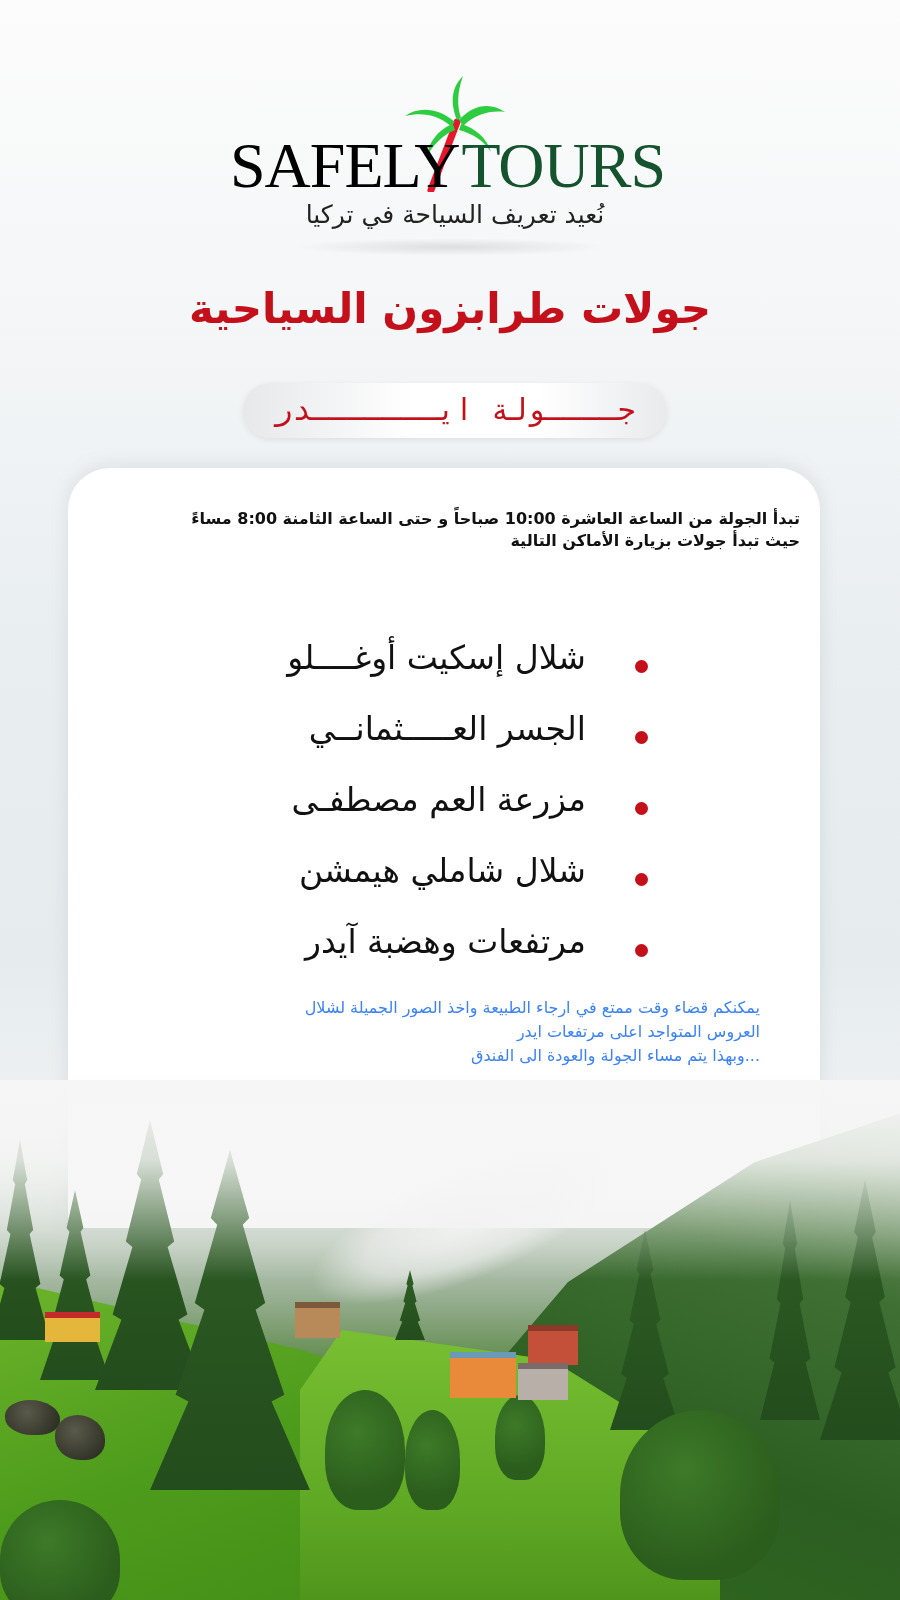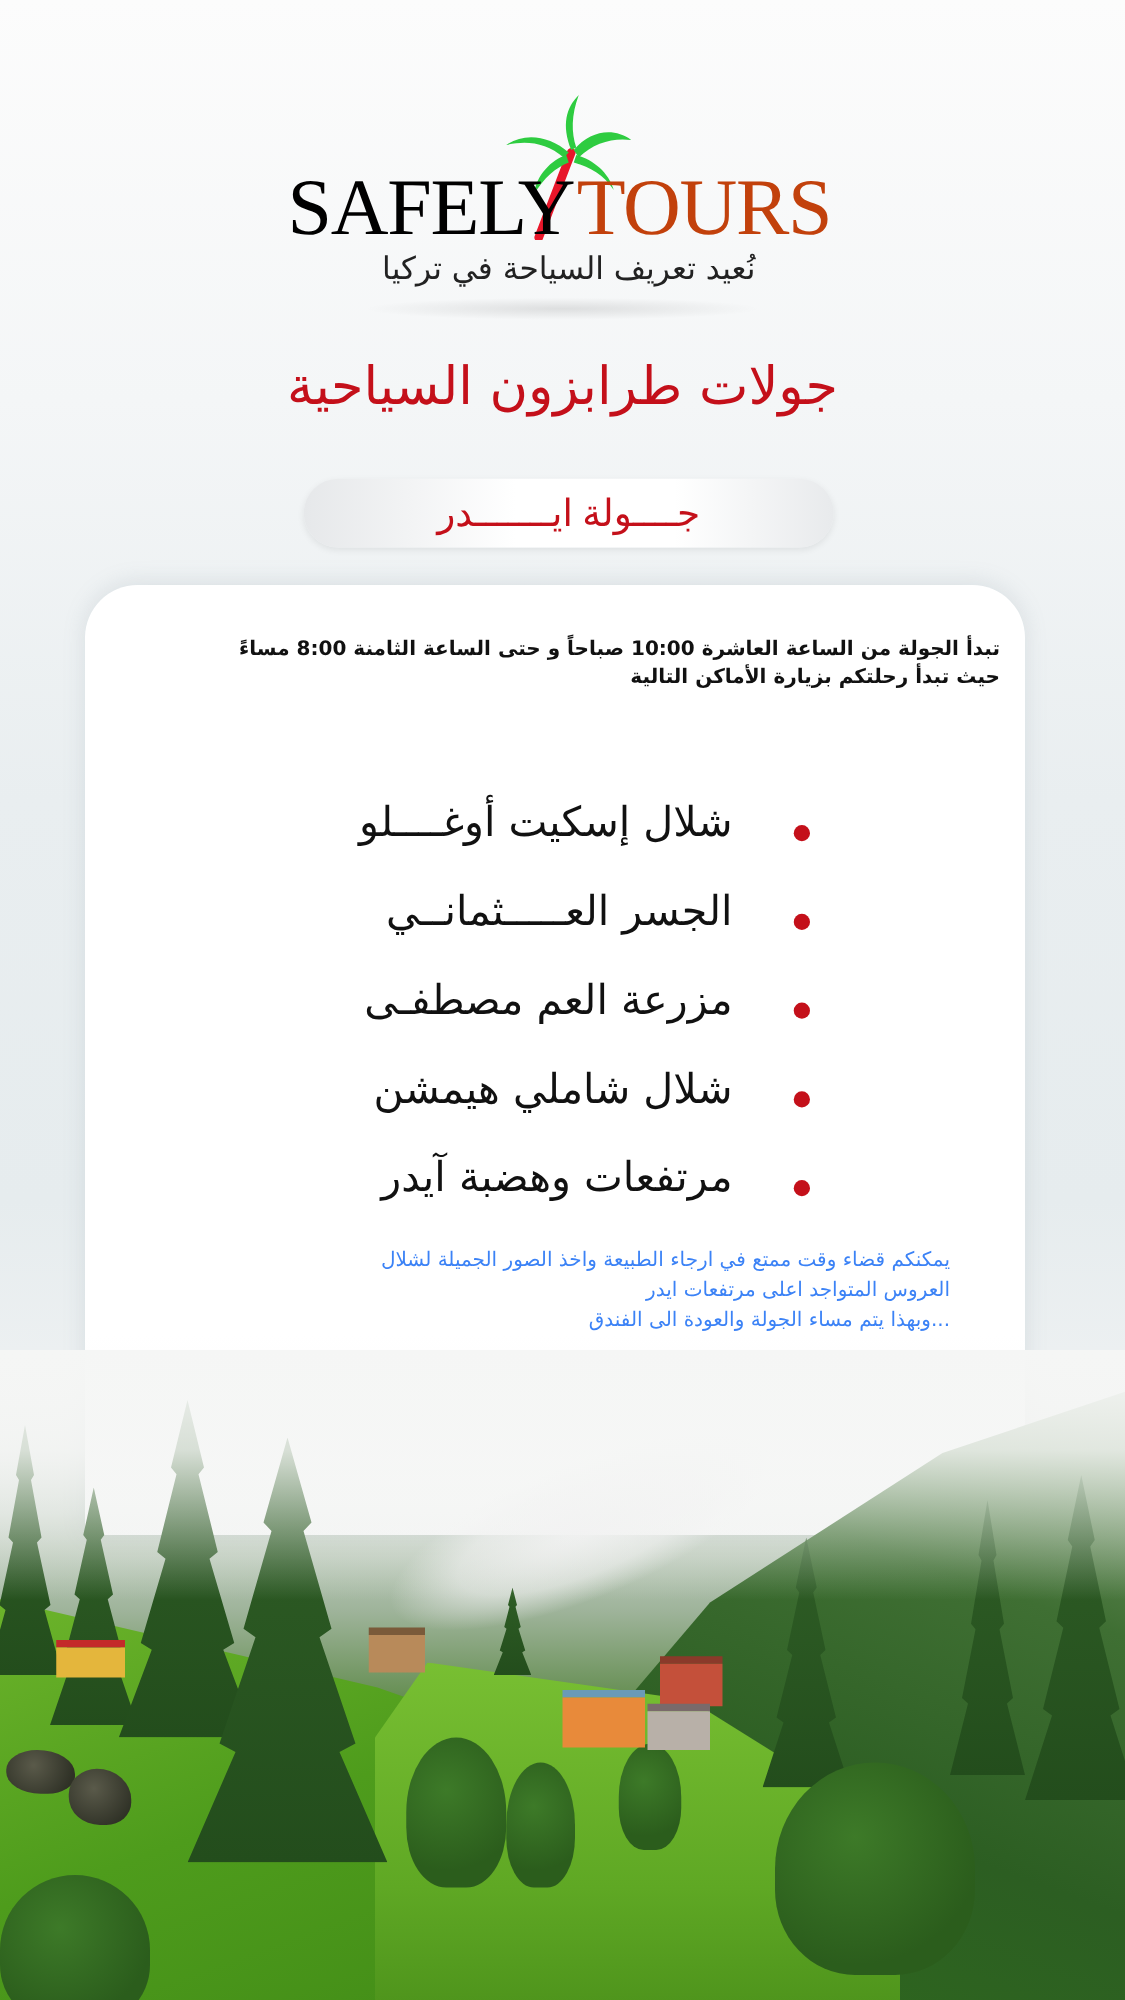--- a/index.html
+++ b/index.html
@@ -64,49 +64,49 @@
   .logo {
     position: absolute; left: 230px; top: 72px; width: 450px; height: 170px;
   }
   .logo-palm { position: absolute; left: 165px; top: 0; width: 120px; height: 120px; }
   .logo-word {
     position: absolute; top: 62px; left: 0; width: 450px;
     font-family: "Liberation Serif", serif; font-size: 64px; letter-spacing: -1px;
     line-height: 64px; white-space: nowrap;
   }
   .logo-word .red { color: #000000; }
-  .logo-word .dark { color: #c2410c; margin-left: 2px; }
+  .logo-word .dark { color: #14532d; margin-left: 2px; }
   .logo-tagline {
     position: absolute; top: 128px; left: 0; width: 450px; text-align: center;
     font-size: 25px; color: #222; direction: rtl;
     font-family: "DejaVu Sans", sans-serif;
   }
   .logo-shadow {
     position: absolute; left: 290px; top: 238px; width: 320px; height: 18px;
     background: radial-gradient(ellipse at center, rgba(0,0,0,0.10) 0%, rgba(0,0,0,0) 70%);
   }
 
   
   .page-title {
     position: absolute; left: 0; top: 284px; width: 900px; text-align: center;
-    direction: rtl; color: #c4101a; font-weight: normal; font-size: 42px;
+    direction: rtl; color: #c4101a; font-weight: bold; font-size: 42px;
     font-family: "DejaVu Sans", sans-serif;
   }
 
   
   .pill {
     position: absolute; left: 243px; top: 383px; width: 424px; height: 55px;
     border-radius: 28px;
     background: linear-gradient(90deg, #e6e8ea 0%, #ffffff 40%, #ffffff 70%, #e8eaec 100%);
     box-shadow: 0 2px 6px rgba(0,0,0,0.08);
     display: flex; align-items: center; justify-content: center;
   }
   .pill span {
     direction: rtl; color: #c4101a; font-size: 30px;
-    font-family: Liberation Serif, serif;
+    font-family: Liberation Mono, monospace;
   }
 
   
   .card {
     position: absolute; left: 68px; top: 468px; width: 752px; height: 760px;
     background: #ffffff; border-radius: 42px 42px 0 0;
     box-shadow: 0 -2px 18px rgba(120,140,150,0.18);
   }
   .card::after {
     content: ""; position: absolute; left: 0; right: 0; bottom: 0; height: 160px;
@@ -205,21 +205,21 @@
 
 <div class="page-title">جولات طرابزون السياحية</div>
 
 <div class="pill">
   <span>جــــولة ايـــــــدر</span>
 </div>
 
 <div class="card">
   <div class="intro">
     <div>تبدأ الجولة من الساعة العاشرة 10:00 صباحاً و حتى الساعة الثامنة 8:00 مساءً</div>
-    <div>حيث تبدأ رحلتكم بزيارة الأماكن التالية</div>
+    <div>حيث تبدأ جولات بزيارة الأماكن التالية</div>
   </div>
 
   <ul class="places">
     <li class="place">
       <span class="bullet"></span>
       <span class="label">شلال إسكيت أوغــــلو</span>
     </li>
     <li class="place">
       <span class="bullet"></span>
       <span class="label">الجسر العـــــثمانــي</span>

